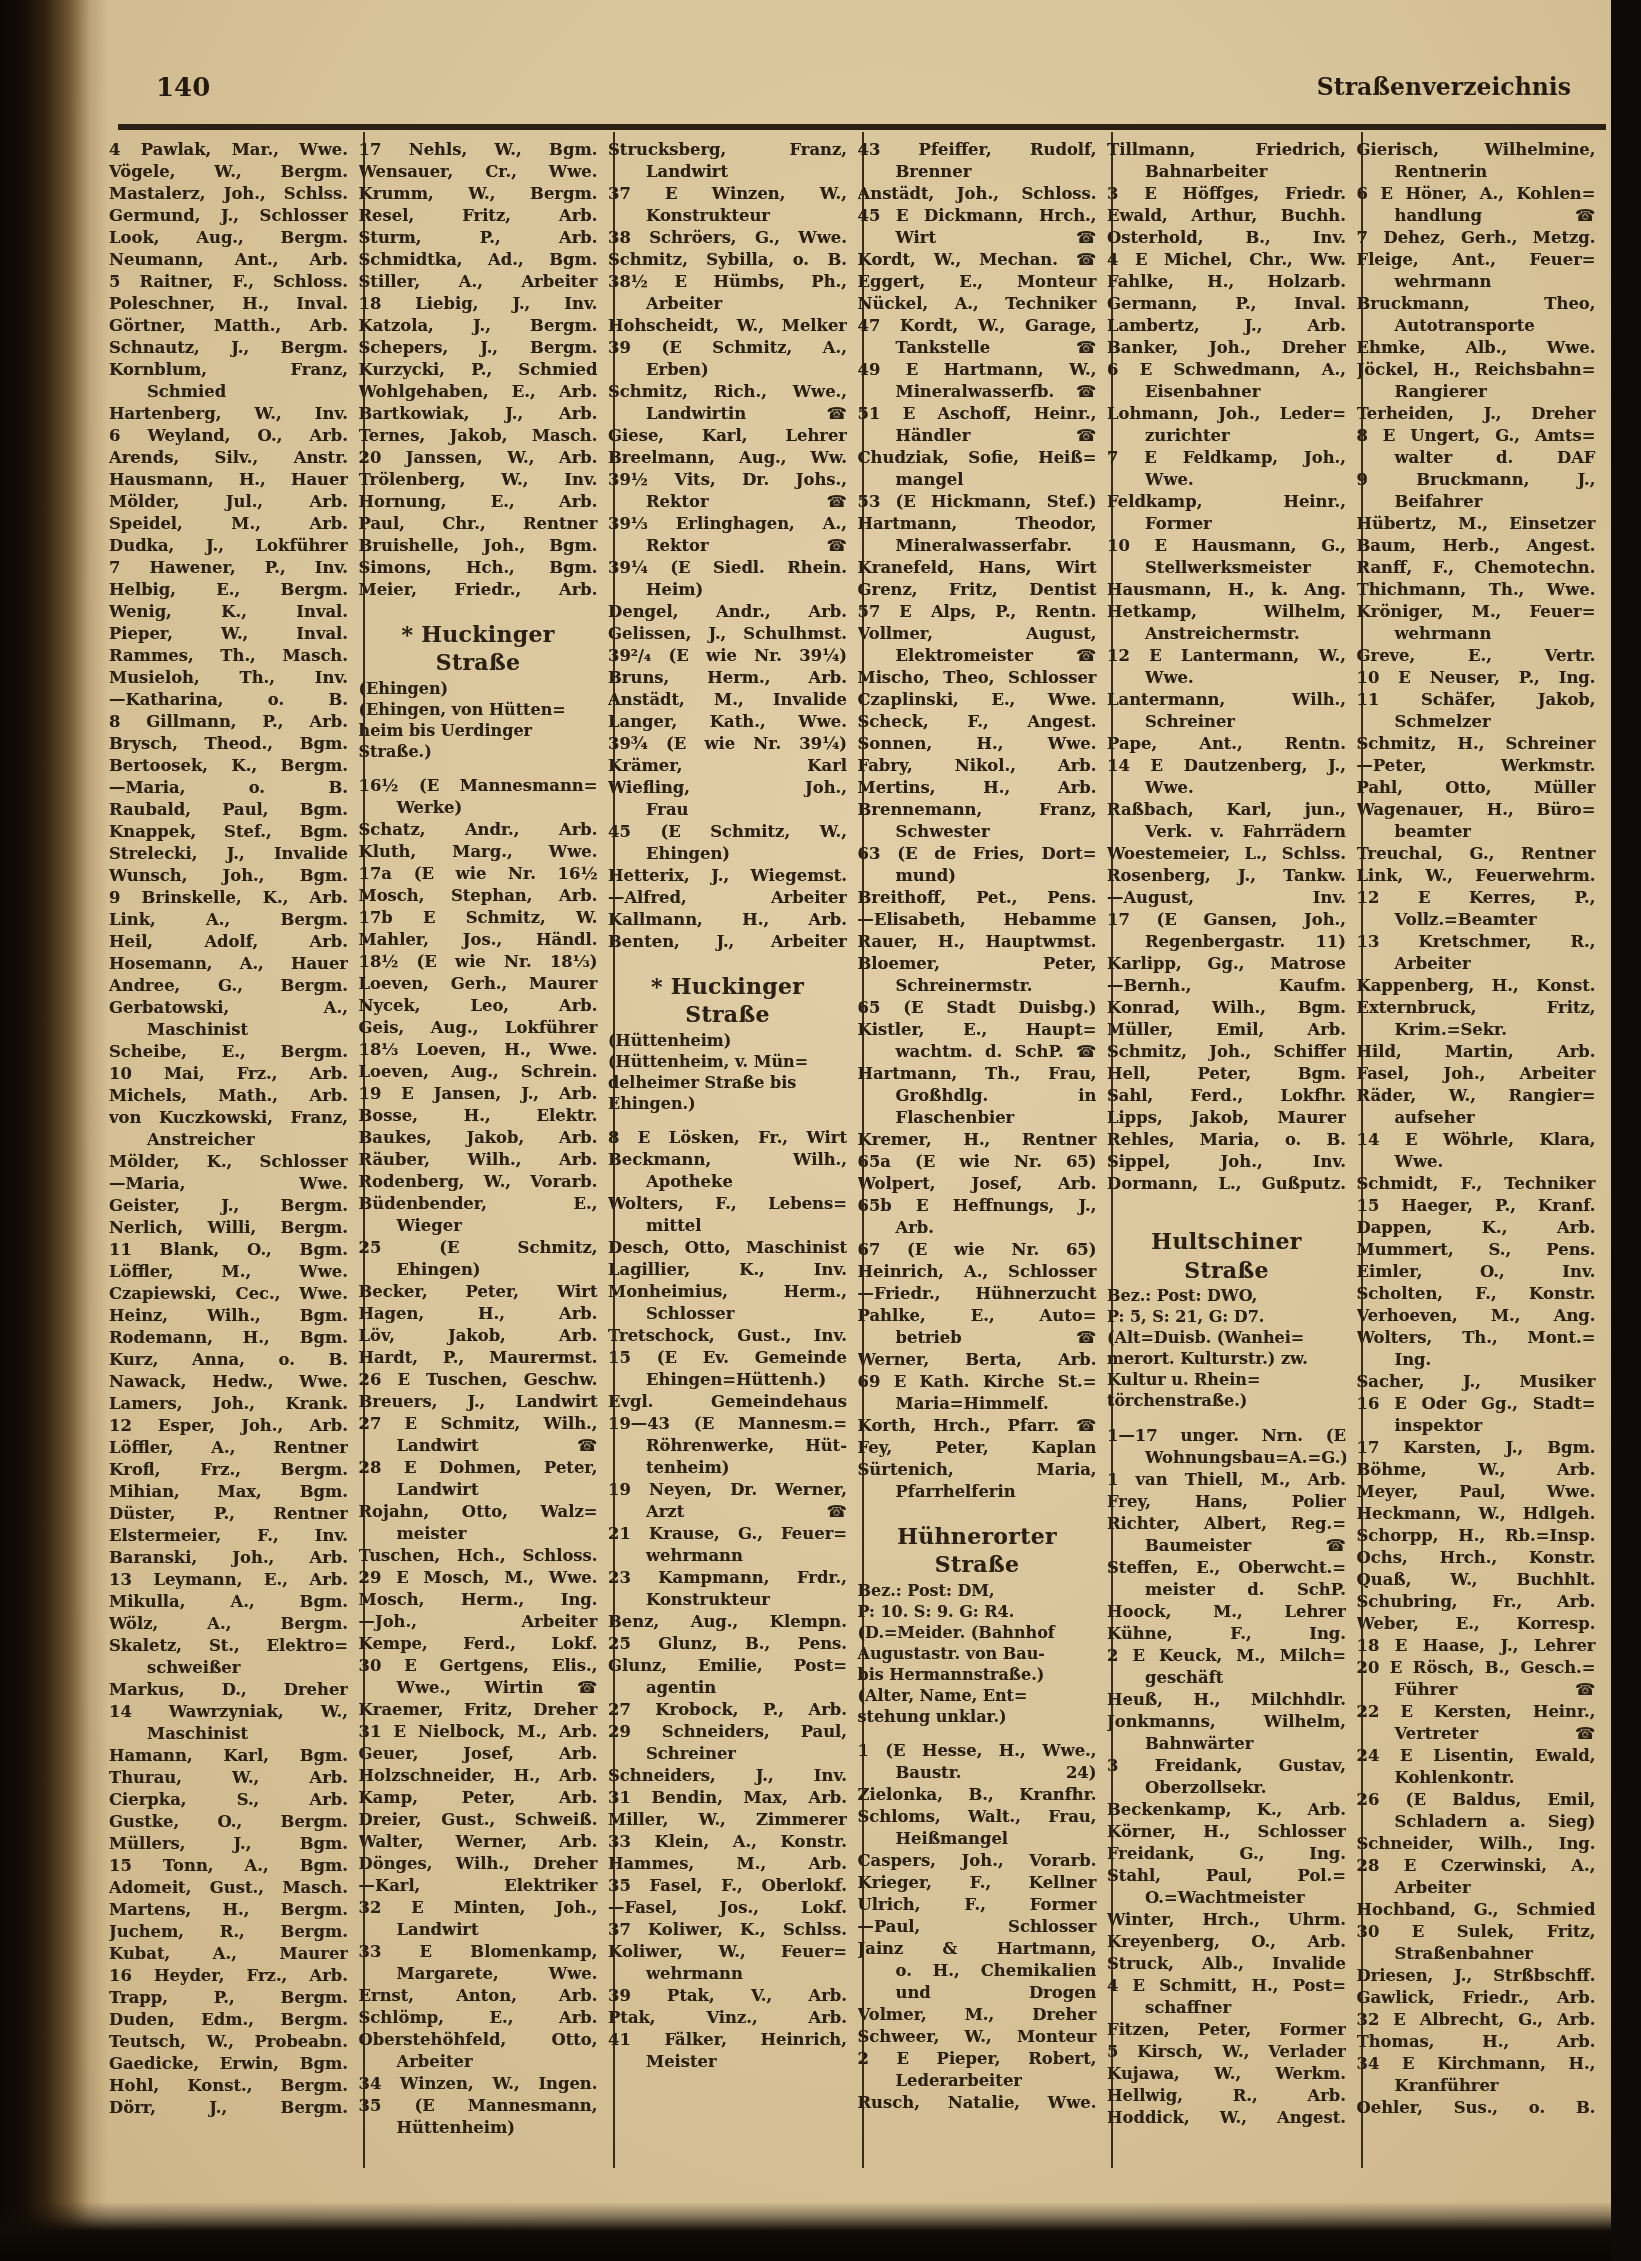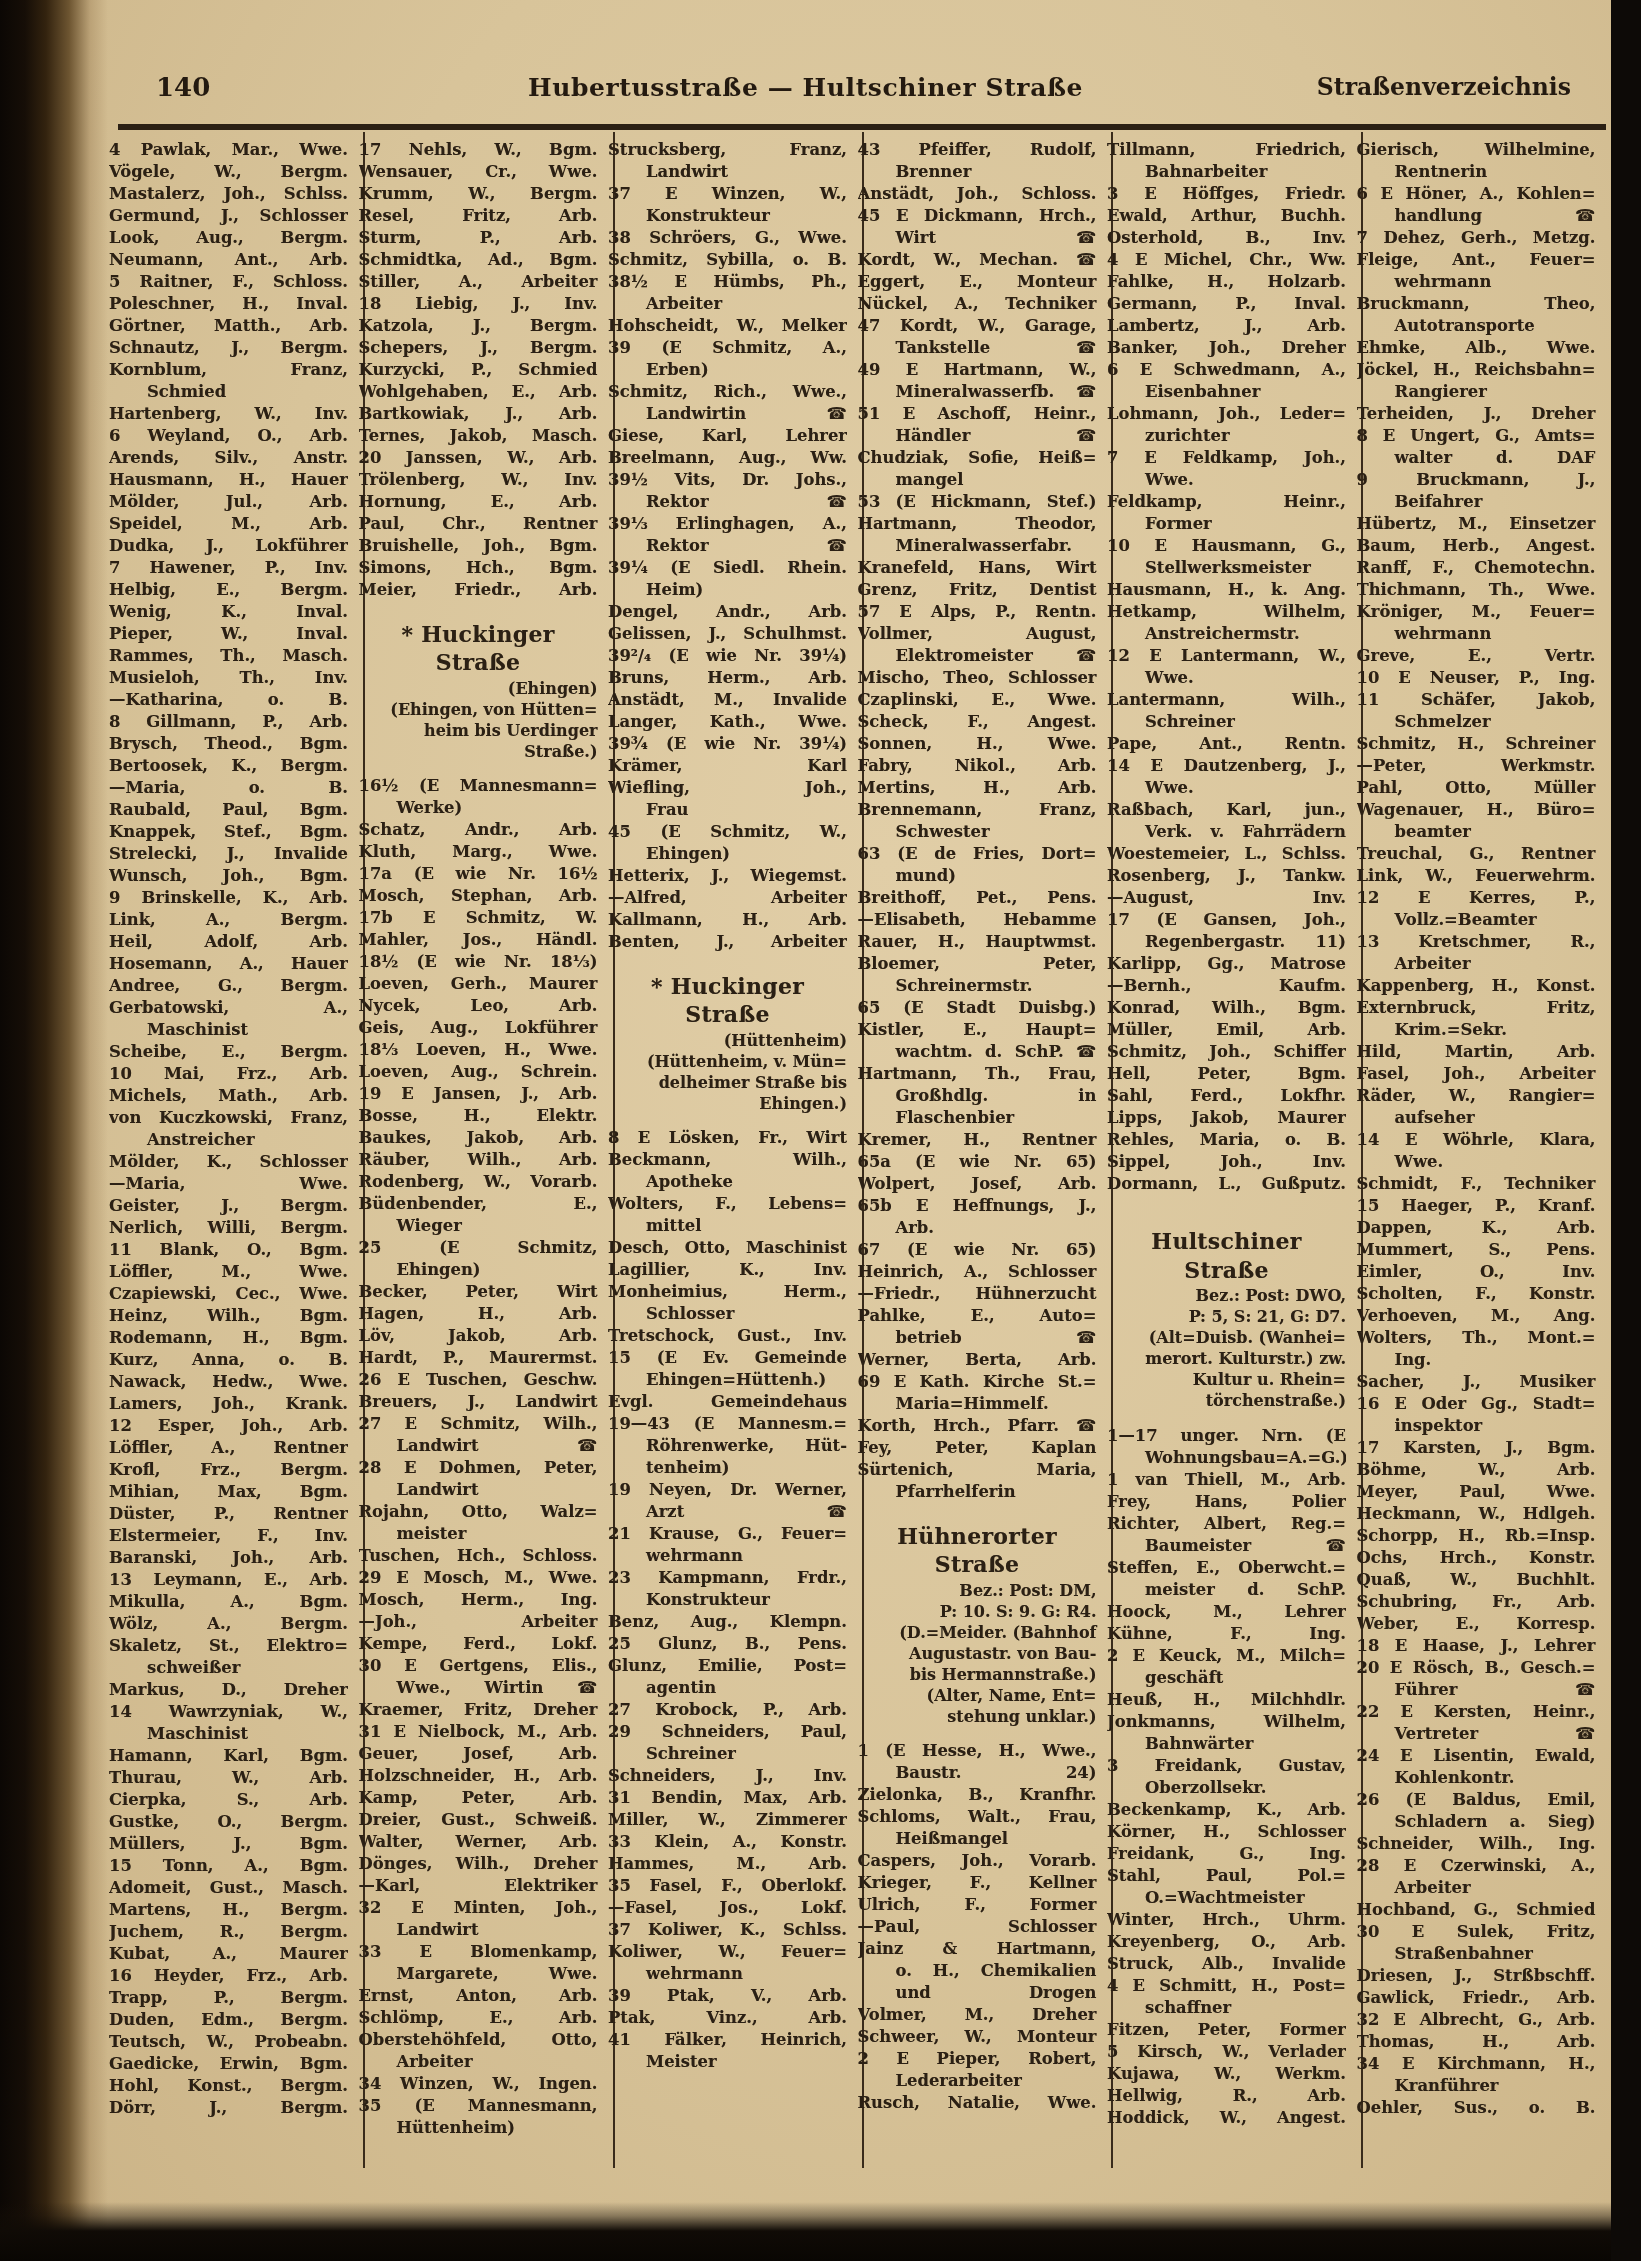--- a/index.html
+++ b/index.html
@@ -33,29 +33,28 @@
   .entry-line,.cont-line{
     font-size:16.4px;font-weight:bold;line-height:22px;height:22px;overflow:hidden;
     text-align:justify;text-align-last:justify;
     text-shadow:0 0 0.6px rgba(43,32,20,.35);
   }
   .cont-line{padding-left:38px;}
   .street-heading{
     font-size:22px;font-weight:bold;text-align:center;line-height:28.5px;
     margin:5px 0 1.2px;letter-spacing:0.3px;text-shadow:0 0 0.6px rgba(43,32,20,.4);
   }
-  .note-line{font-size:16px;font-weight:bold;text-align:right;line-height:21px;text-shadow:0 0 0.6px rgba(43,32,20,.3);}
+  .note-line{font-size:16px;font-weight:bold;text-align:left;line-height:21px;text-shadow:0 0 0.6px rgba(43,32,20,.3);}
   .spacer{height:13.6px;}
 </style>
 </head>
 <body>
 
 <div class="paper">
   <div class="header-num">140</div>
-  <div class="header-title">Hubertusstraße — Hultschiner Straße</div>
   <div class="header-section">Straßenverzeichnis</div>
   <div class="header-rule"></div>
 
   <div class="vrule" style="left:363px"></div>
   <div class="vrule" style="left:613px"></div>
   <div class="vrule" style="left:862px"></div>
   <div class="vrule" style="left:1111px"></div>
   <div class="vrule" style="left:1361px"></div>
 
   <div class="columns">

